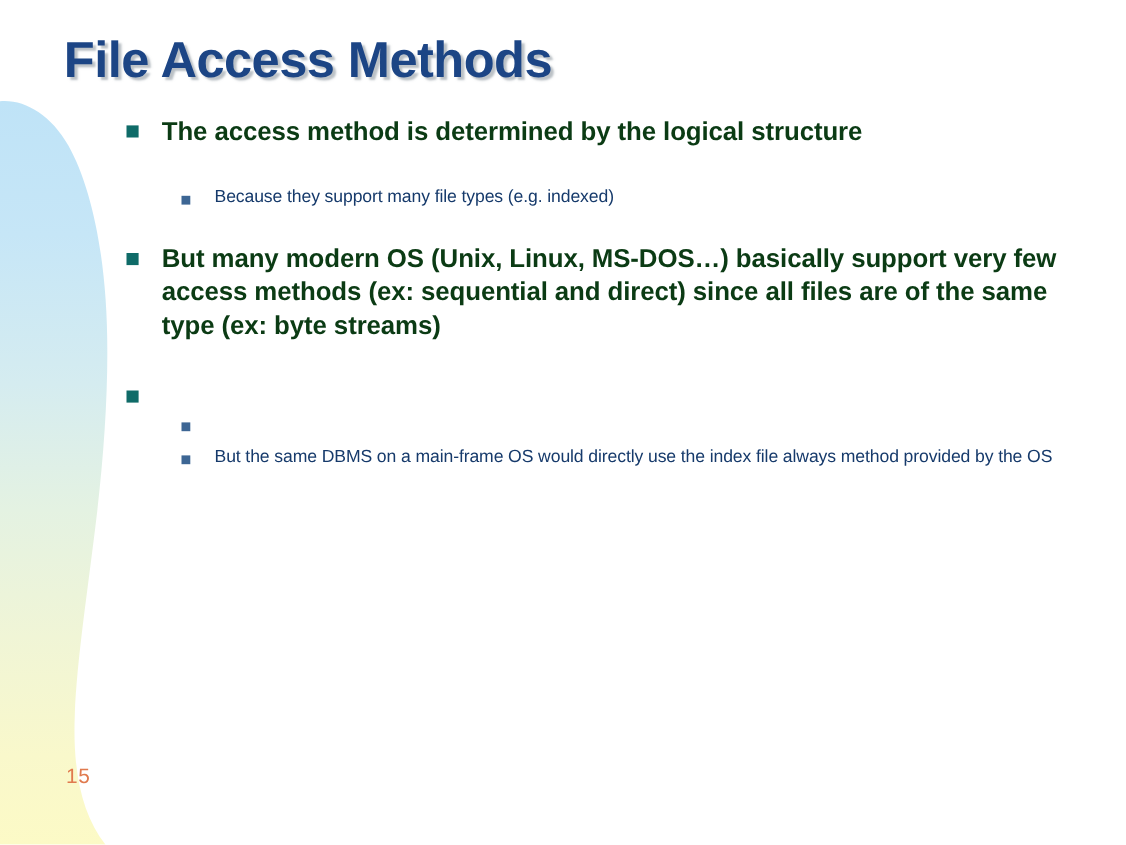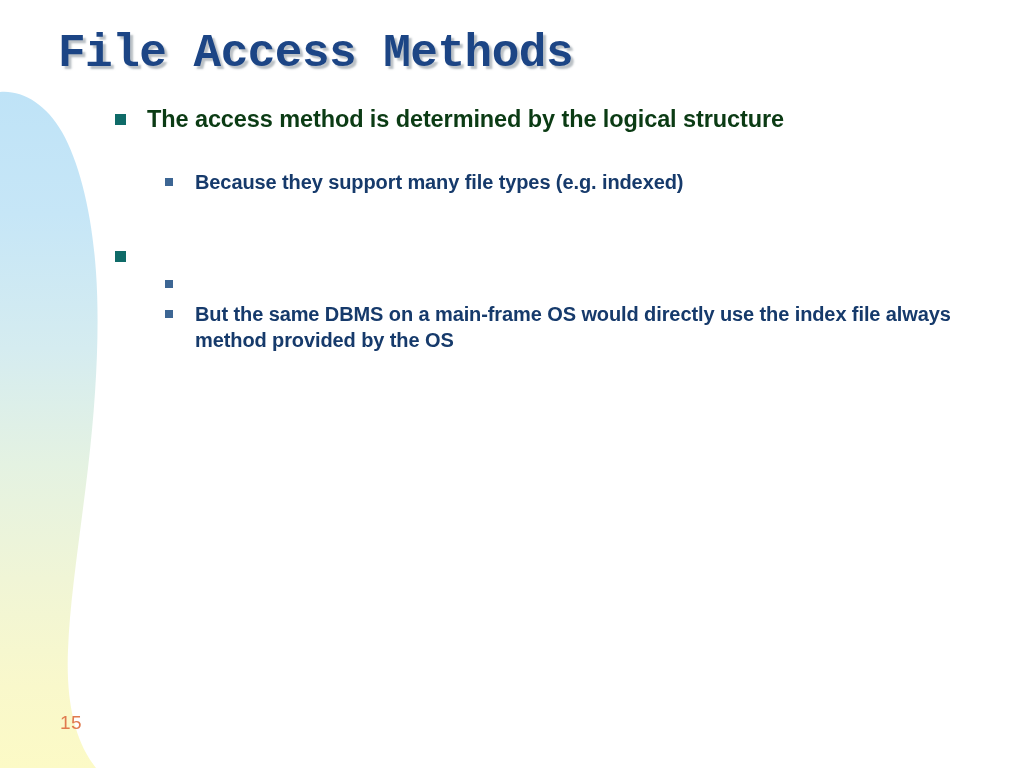--- a/index.html
+++ b/index.html
@@ -43,21 +43,20 @@
     position: absolute;
     left: 58px;
     top: 30px;
     font-size: 46px;
     font-weight: bold;
     letter-spacing: -0.5px;
     color: #1c4585;
     text-shadow: 3px 3px 2px rgba(130,140,150,0.55);
     white-space: nowrap;
     line-height: 1.05;
-    font-family: Liberation Mono, monospace;
   }
 
   
   #body-area {
     position: absolute;
     left: 0;
     top: 104px;
     width: 1024px;
   }
 
@@ -85,43 +84,43 @@
     height: 11px;
     background: #0f6b68;
   }
 
   
   .lvl2 {
     margin: 0 0 18px 0;
     padding-left: 195px;
     padding-right: 52px;
     color: #163a6b;
-    font-size: 20px;
-    font-weight: bold;
+    font-size: 16px;
+    font-weight: normal;
     line-height: 1.32;
     letter-spacing: -0.1px;
   }
   .lvl2 > .marker {
     position: absolute;
     left: 165px;
     top: 9px;
     width: 8px;
     height: 8px;
     background: #3d6694;
   }
 
   .sp-sm { height: 4px; }
   .sp-md { height: 12px; }
   .sp-lg { height: 16px; }
 
   
   #page-number {
     position: absolute;
     left: 60px;
-    top: 712px;
+    top: 696px;
     font-size: 19px;
     color: #e07a4e;
     font-weight: normal;
     letter-spacing: 0.5px;
   }
 </style>
 </head>
 <body>
 
 <div id="slide">
@@ -163,20 +162,24 @@
 
     <div class="sp-md"></div>
 
     <div class="bullet-row lvl2">
       <span class="marker"></span>
       <span>Because they support many file types (e.g. indexed)</span>
     </div>
 
     <div class="sp-md"></div>
 
+    <div class="bullet-row lvl1">
+      <span class="marker"></span>
+      <span>But many modern OS (Unix, Linux, MS-DOS…) basically support very few access methods (ex: sequential and direct) since all files are of the same type (ex: byte streams)</span>
+    </div>
 
     <div class="sp-lg"></div>
 
     <div class="bullet-row lvl1">
       <span class="marker"></span>
     </div>
 
     <div class="sp-md"></div>
 
     <div class="bullet-row lvl2">

